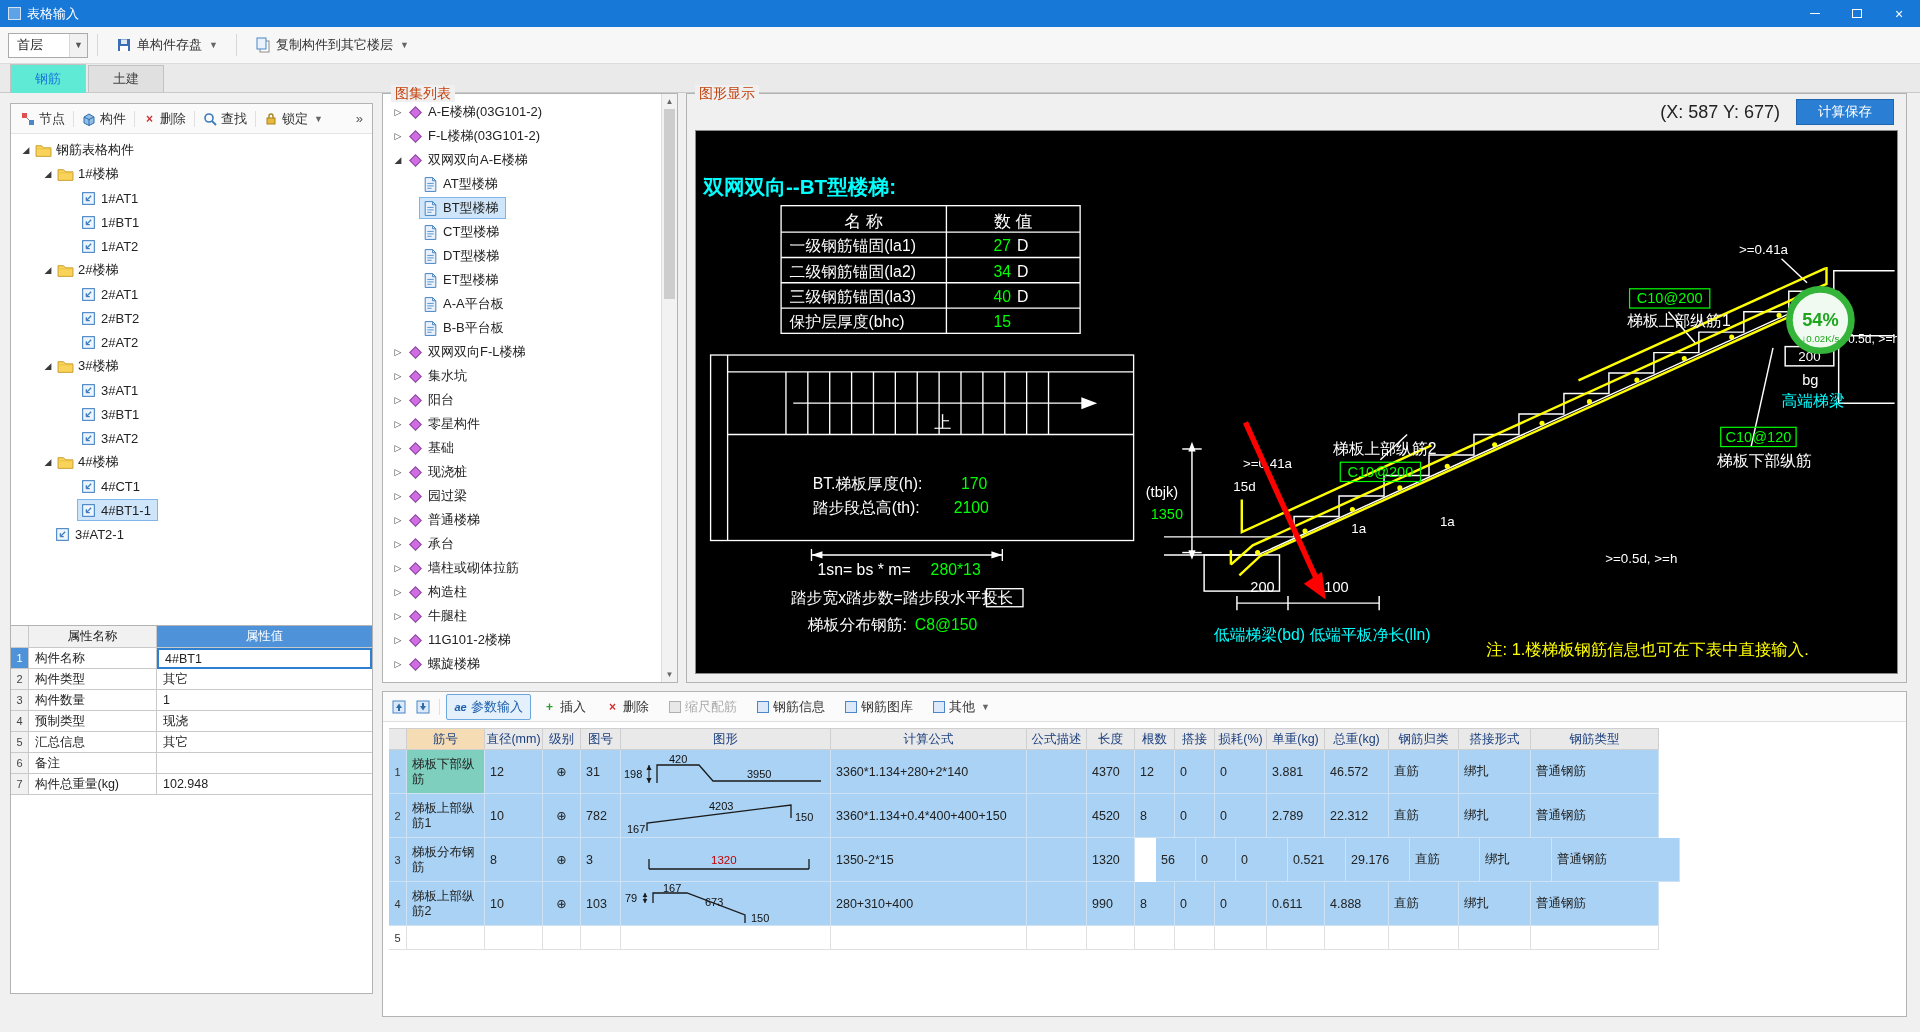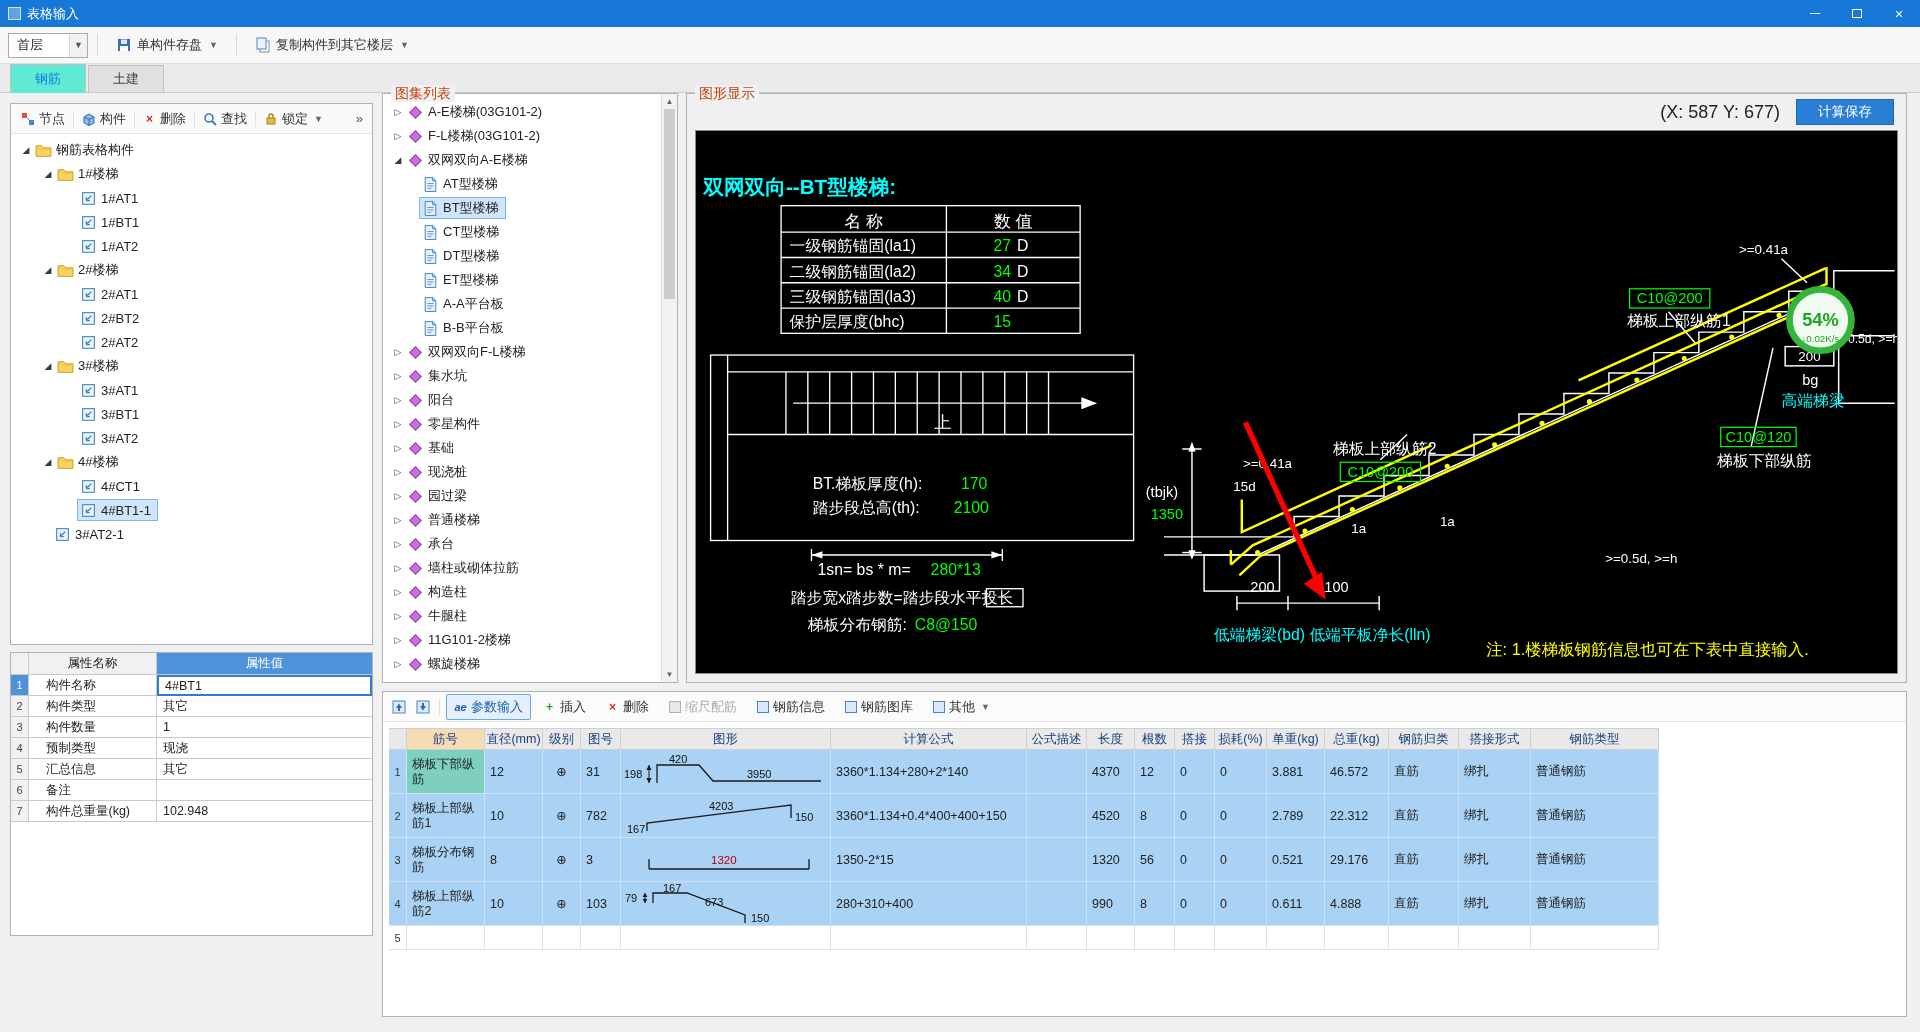--- a/index.html
+++ b/index.html
@@ -37,25 +37,25 @@
 .tsep{width:1px;height:16px;background:#e0e0e0;margin:0 2px}
 .overflow{margin-left:auto;color:#555;font-size:13px;padding-right:5px}
 .tree-body{padding-top:4px;overflow:hidden}
 .trow{height:24px;display:flex;align-items:center;font-size:13px;white-space:nowrap}
 .exp{width:14px;font-size:9px;color:#3a3a3a;text-align:center;flex:none}
 .ti{width:17px;height:17px;margin:0 4px 0 2px;flex:none}
 .tlabel{color:#222}
 .tinner{display:flex;align-items:center;height:22px;padding-right:6px;border:1px solid transparent}
 .tinner.selected{background:#cfe6fa;border:1px solid #7fb5e8}
 
-.props-panel{left:10px;top:652px;width:363px;height:284px}
+.props-panel{left:10px;top:625px;width:363px;height:369px}
 .pg-row{display:flex;height:21px;font-size:12.5px}
 .pg-head{height:22px}
 .pg-num{width:18px;border-right:1px solid #c9c9c9;border-bottom:1px solid #c9c9c9;background:#f1f1f1;display:flex;align-items:center;justify-content:center;color:#444;font-size:11px;flex:none}
-.pg-name{width:128px;border-right:1px solid #c9c9c9;border-bottom:1px solid #c9c9c9;display:flex;align-items:center;padding-left:17px;flex:none}
+.pg-name{width:128px;border-right:1px solid #c9c9c9;border-bottom:1px solid #c9c9c9;display:flex;align-items:center;padding-left:6px;flex:none}
 .pg-val{flex:1;border-bottom:1px solid #c9c9c9;display:flex;align-items:center;padding-left:6px;overflow:hidden}
 .pg-head .pg-name{background:#f1f1f1;justify-content:center;padding-left:0}
 .pg-head .pg-val{background:#4e93da;color:#fff;justify-content:center;padding-left:0}
 .pg-num.cur{background:#4e93da;color:#fff}
 .pg-val.editing{border:2px solid #2f7fd0}
 
 .atlas-panel{left:382px;top:93px;width:296px;height:590px;background:#fff}
 .atlas-body{position:absolute;top:6px;left:2px;right:17px;bottom:1px;overflow:hidden}
 .arow{height:24px;display:flex;align-items:center;font-size:13px;white-space:nowrap;padding-left:6px}
 .vscroll{position:absolute;top:0;right:0;bottom:0;width:16px;background:#f2f2f2;border-left:1px solid #dcdcdc}
@@ -885,21 +885,21 @@
             <div class="rt-cell" style="width: 40px;">3</div>
             <div class="rt-cell shape" style="width: 210px;">
               <svg width="202" height="40" viewBox="0 0 202 40">
                 <path d="M26 19 V29 M26 29 H186 M186 19 V29" fill="none" stroke="#1a1a1a" stroke-width="1.3"></path>
                 <text x="88" y="24" font-size="11.5" fill="#c00000">1320</text>
               </svg>
             </div>
             <div class="rt-cell" style="width: 196px;">1350-2*15</div>
             <div class="rt-cell" style="width: 60px;"></div>
             <div class="rt-cell" style="width: 48px;">1320</div>
-            <div class="rt-cell" style="width: 40px;">56</div>
+            <div class="rt-cell" style="width: 40px; margin-left: 21px;">56</div>
             <div class="rt-cell" style="width: 40px;">0</div>
             <div class="rt-cell" style="width: 52px;">0</div>
             <div class="rt-cell" style="width: 58px;">0.521</div>
             <div class="rt-cell" style="width: 64px;">29.176</div>
             <div class="rt-cell" style="width: 70px;">直筋</div>
             <div class="rt-cell" style="width: 72px;">绑扎</div>
             <div class="rt-cell" style="width: 128px;">普通钢筋</div>
           </div>
           <div class="rt-row sel">
             <div class="rt-cell num" style="width:18px">4</div>

